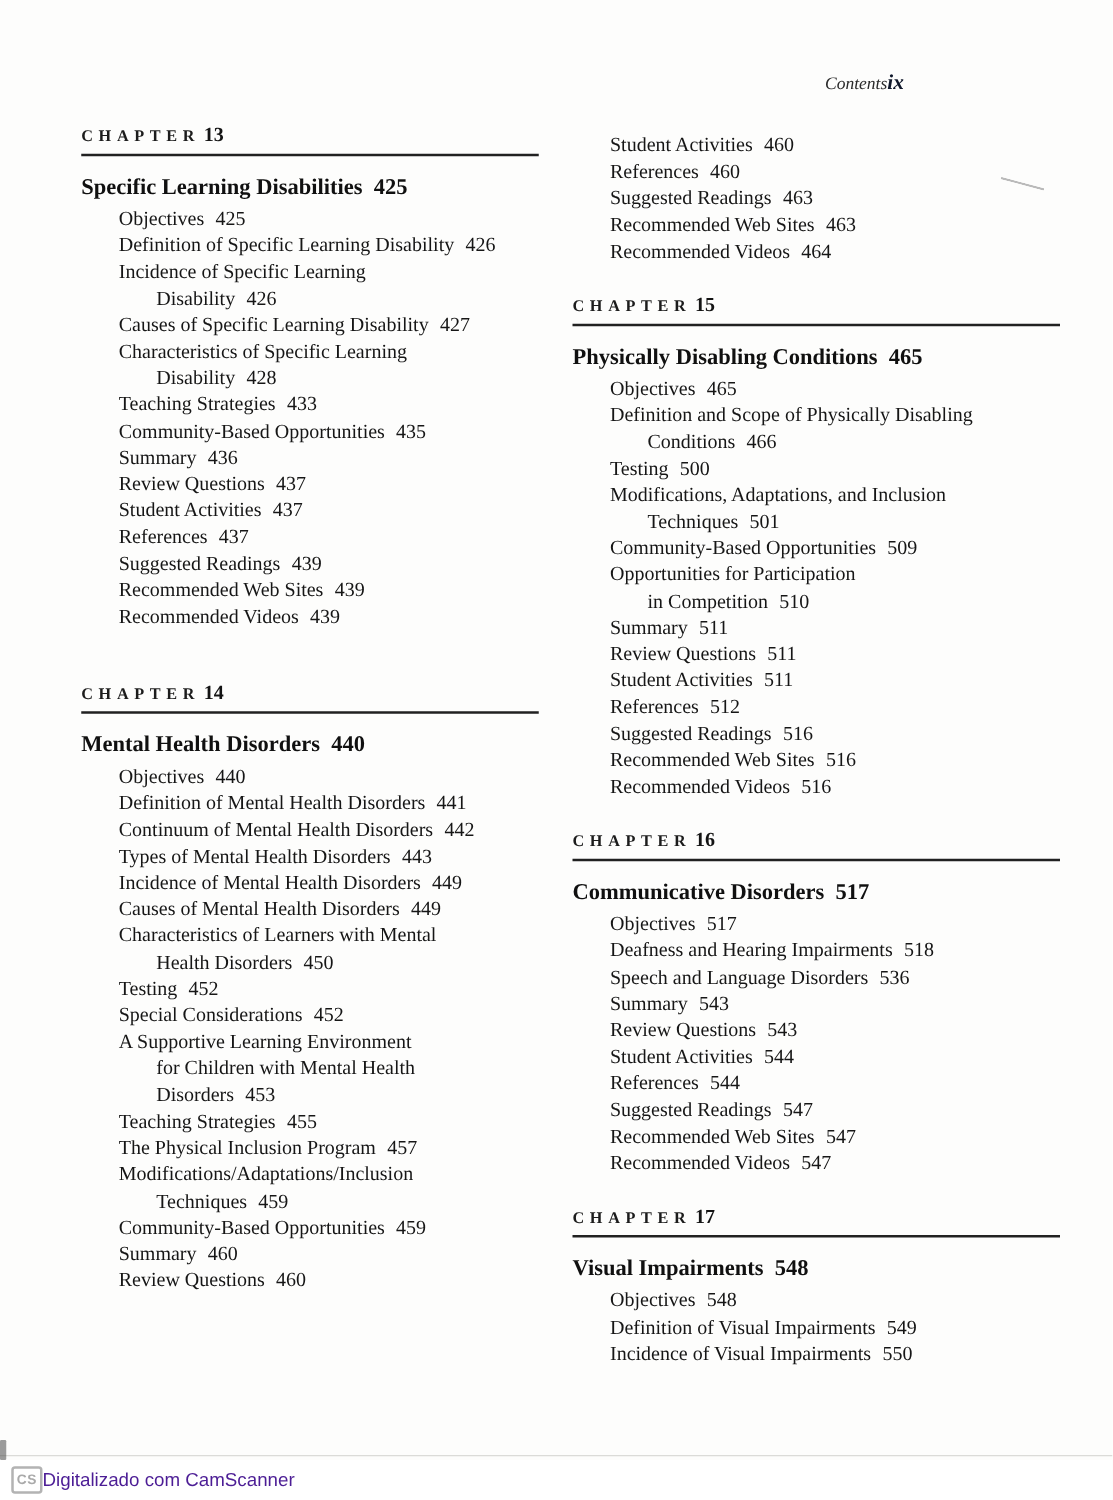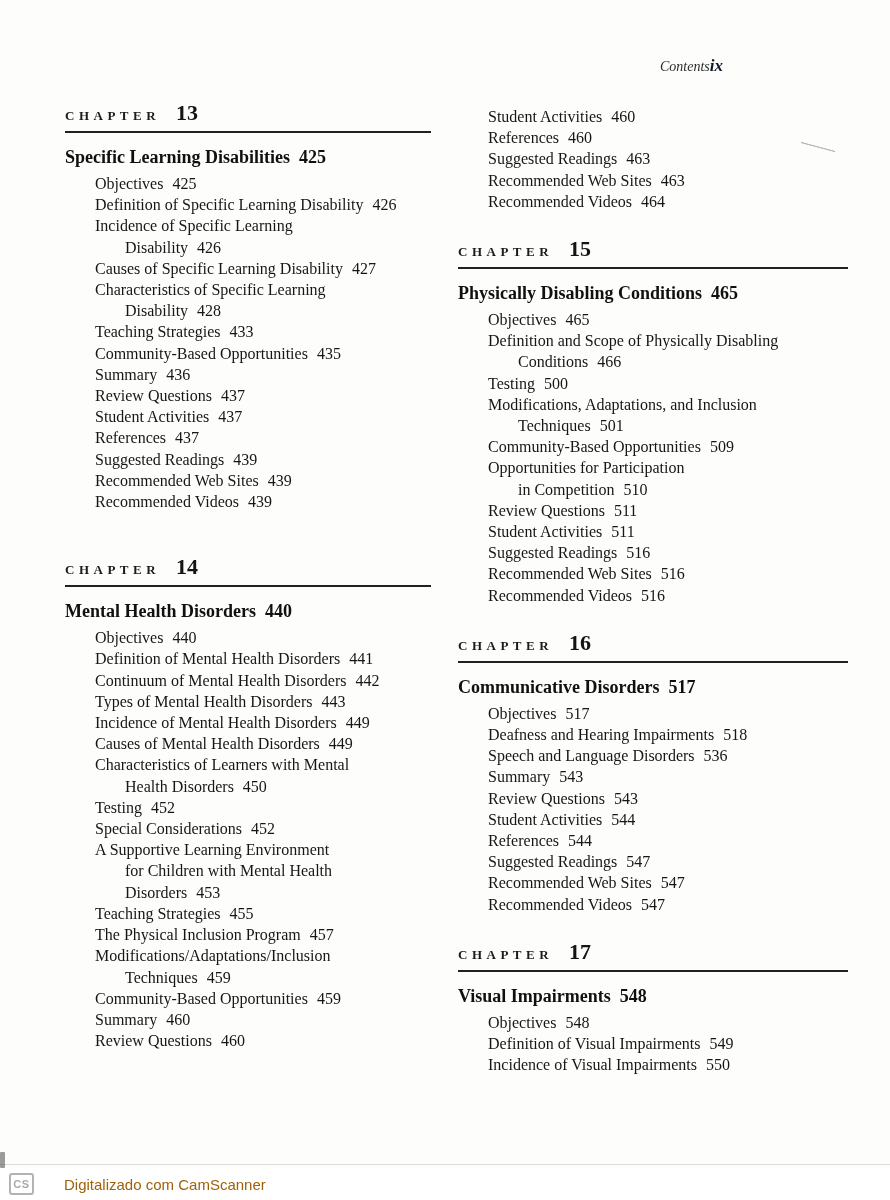--- a/index.html
+++ b/index.html
@@ -37,21 +37,21 @@
   .chapter-heading{
     display:flex;align-items:baseline;
     border-bottom:2.5px solid #212121;
     padding-bottom:5px;
     font-weight:bold;
   }
   .chapter-label{
     font-size:13px;letter-spacing:4.5px;color:#1c1c1c;
   }
   .chapter-number{
-    font-size:22px;margin-left:16px;color:#141414;
+    font-size:16px;margin-left:3px;color:#141414;
   }
   .chapter-title{
     margin-top:12px;
     font-size:18px;font-weight:bold;line-height:25px;
     color:#101010;white-space:nowrap;
   }
   .chapter-title .page-num{font-weight:bold;}
   .entries{margin-top:3px;padding-left:30px;}
   .entry-line{
     font-size:16px;line-height:21.2px;white-space:nowrap;color:#161616;
@@ -71,32 +71,32 @@
   }
   .edge-smudge{
     position:absolute;left:0;top:1152px;width:5px;height:16px;
     background:#4a4a4a;opacity:.55;border-radius:1px;
   }
 
   
   .scan-footer{
     position:absolute;left:0;right:0;bottom:0;height:32px;
     background:#ffffff;
-    display:flex;align-items:center;gap:17px;
+    display:flex;align-items:center;gap:0;
     padding-left:9px;
     font-family:"Liberation Sans","DejaVu Sans",sans-serif;
   }
   .cs-badge{
     width:21px;height:18px;
     border:2px solid #b3b3b3;border-radius:3px;
     color:#aaaaaa;font-weight:bold;font-size:11px;
     display:flex;align-items:center;justify-content:center;
     letter-spacing:.5px;
   }
-  .scan-footer-text{color:#a16207;font-size:15px;margin-left:13px;}
+  .scan-footer-text{color:#4c1d95;font-size:15px;}
 </style>
 </head>
 <body>
 
 <div class="page">
 
   <div class="running-head">
     <span class="running-title">Contents</span>
     <span class="folio">ix</span>
   </div>
@@ -259,24 +259,30 @@
             <div class="entry-line indent"><span>Techniques</span><span class="page-num">501</span></div>
           </div>
           <div class="entry">
             <div class="entry-line"><span>Community-Based Opportunities</span><span class="page-num">509</span></div>
           </div>
           <div class="entry">
             <div class="entry-line"><span>Opportunities for Participation</span></div>
             <div class="entry-line indent"><span>in Competition</span><span class="page-num">510</span></div>
           </div>
           <div class="entry">
+            <div class="entry-line"><span>Summary</span><span class="page-num">511</span></div>
+          </div>
+          <div class="entry">
             <div class="entry-line"><span>Review Questions</span><span class="page-num">511</span></div>
           </div>
           <div class="entry">
             <div class="entry-line"><span>Student Activities</span><span class="page-num">511</span></div>
+          </div>
+          <div class="entry">
+            <div class="entry-line"><span>References</span><span class="page-num">512</span></div>
           </div>
           <div class="entry">
             <div class="entry-line"><span>Suggested Readings</span><span class="page-num">516</span></div>
           </div>
           <div class="entry">
             <div class="entry-line"><span>Recommended Web Sites</span><span class="page-num">516</span></div>
           </div>
           <div class="entry">
             <div class="entry-line"><span>Recommended Videos</span><span class="page-num">516</span></div>
           </div>

